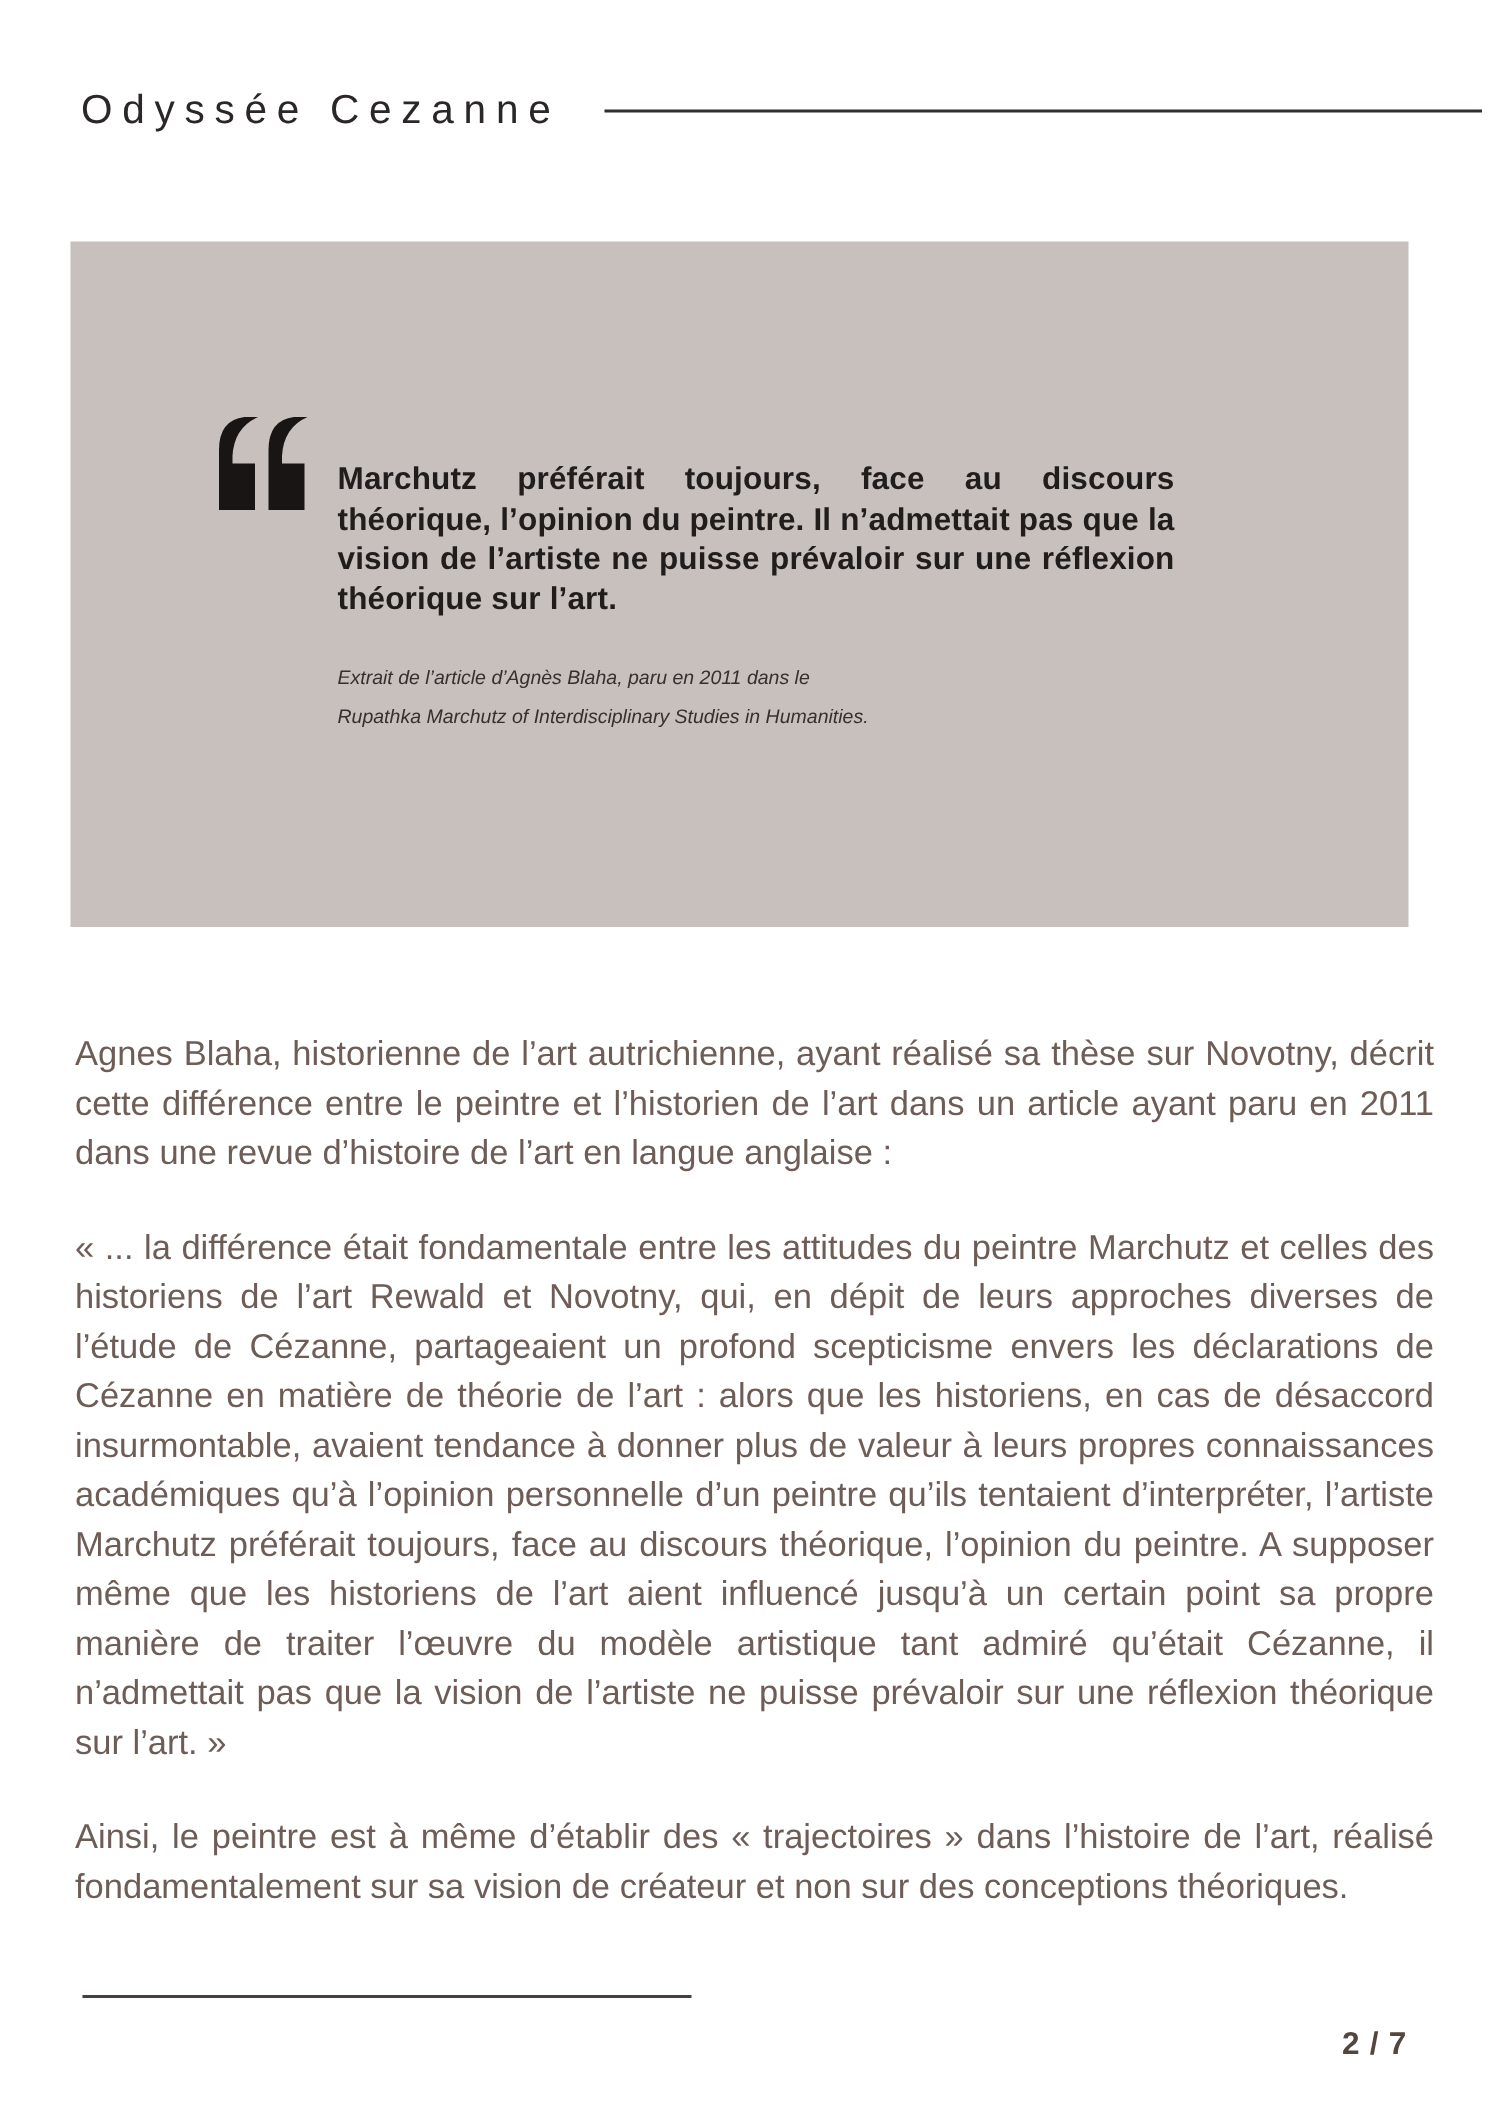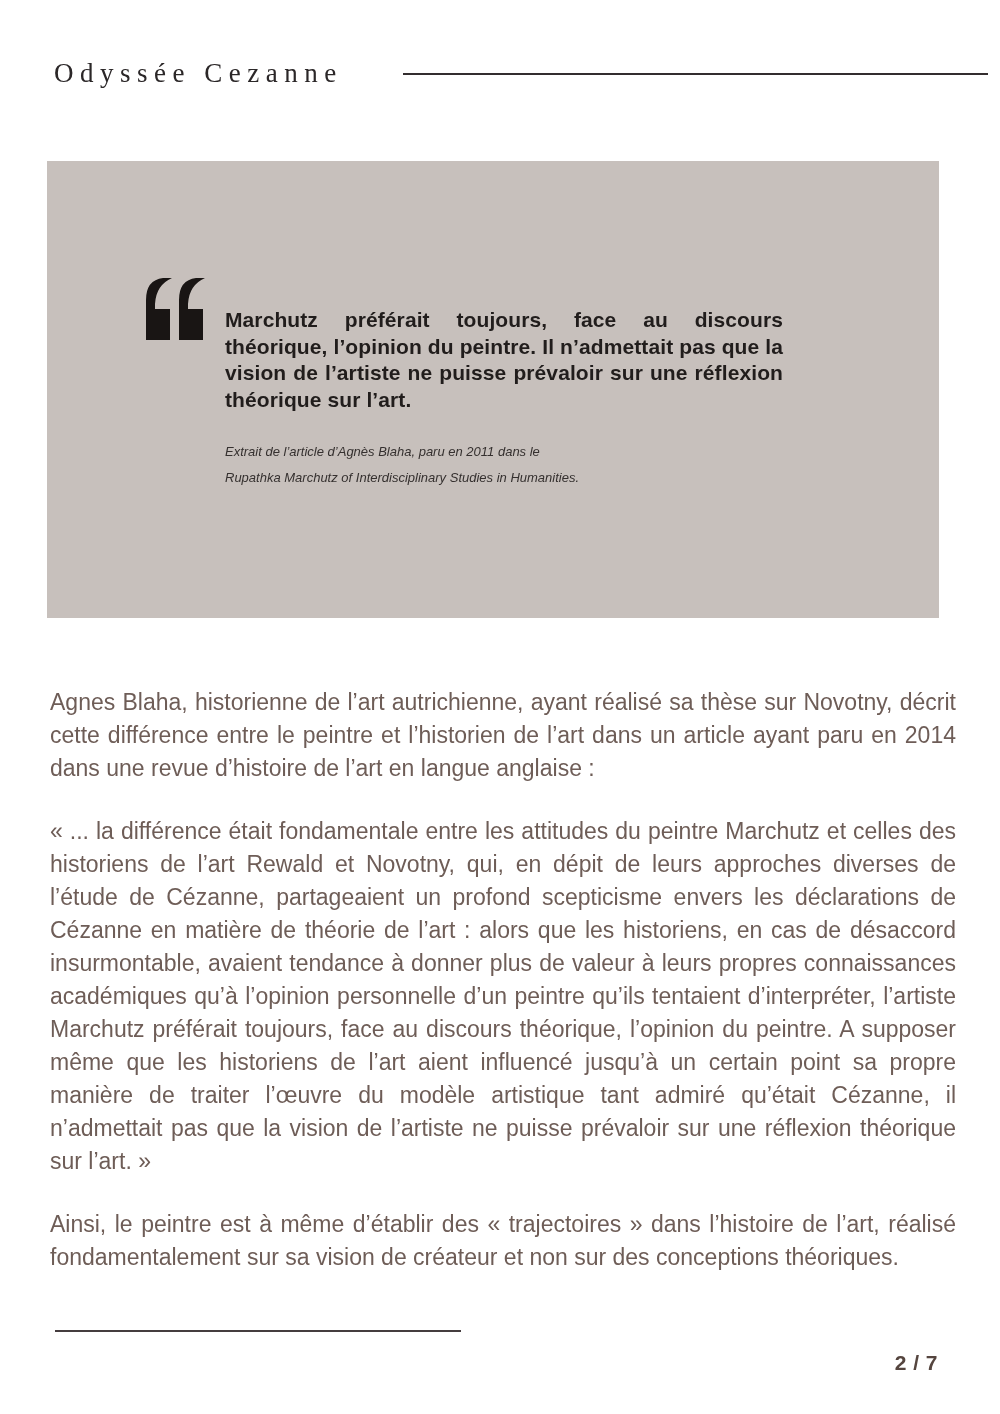--- a/index.html
+++ b/index.html
@@ -15,21 +15,21 @@
     background: #ffffff;
     overflow: hidden;
     font-family: "Liberation Sans", sans-serif;
   }
 
   
   .brand {
     position: absolute;
     left: 54px;
     top: 58px;
-    font-family: Liberation Serif, serif;
+    font-family: Liberation Sans, sans-serif;
     font-weight: 400;
     font-size: 27px;
     letter-spacing: 6.5px;
     color: #2b2728;
     white-space: nowrap;
   }
   .header-rule {
     position: absolute;
     left: 403px;
     top: 73px;
@@ -130,21 +130,21 @@
       </svg>
     </span>
     <p class="quote-text">Marchutz préférait toujours, face au discours théorique, l’opinion du peintre.  Il n’admettait pas que la vision de l’artiste ne puisse prévaloir sur une réflexion théorique sur l’art.</p>
     <p class="quote-attribution">
       <span>Extrait de l’article d’Agnès Blaha, paru en 2011 dans le</span>
       <span>Rupathka Marchutz of Interdisciplinary Studies in Humanities.</span>
     </p>
   </section>
 
   <div class="body-copy">
-    <p>Agnes Blaha, historienne de l’art autrichienne, ayant réalisé sa thèse sur Novotny, décrit cette différence entre le peintre et l’historien de l’art dans un article ayant paru en 2014 dans une revue d’histoire de l’art en langue anglaise :</p>
+    <p>Agnes Blaha, historienne de l’art autrichienne, ayant réalisé sa thèse sur Novotny, décrit cette différence entre le peintre et l’historien de l’art dans un article ayant paru en 2011 dans une revue d’histoire de l’art en langue anglaise :</p>
     <p>« ... la différence était fondamentale entre les attitudes du peintre Marchutz et celles des historiens de l’art Rewald et Novotny, qui, en dépit de leurs approches diverses de l’étude de Cézanne, partageaient un profond scepticisme envers les déclarations de Cézanne en matière de théorie de l’art : alors que les historiens, en cas de désaccord insurmontable, avaient tendance à donner plus de valeur à leurs propres connaissances académiques qu’à l’opinion personnelle d’un peintre qu’ils tentaient d’interpréter, l’artiste Marchutz préférait toujours, face au discours théorique, l’opinion du peintre. A supposer même que les historiens de l’art aient influencé jusqu’à un certain point sa propre manière de traiter l’œuvre du modèle artistique tant admiré qu’était Cézanne, il n’admettait pas que la vision de l’artiste ne puisse prévaloir sur une réflexion théorique sur l’art. »</p>
     <p>Ainsi, le peintre est à même d’établir des « trajectoires » dans l’histoire de l’art, réalisé fondamentalement sur sa vision de créateur et non sur des conceptions théoriques.</p>
   </div>
 
   <div class="footnote-rule"></div>
   <div class="page-number">2 / 7</div>
 
 </div>
 
 </body></html>

